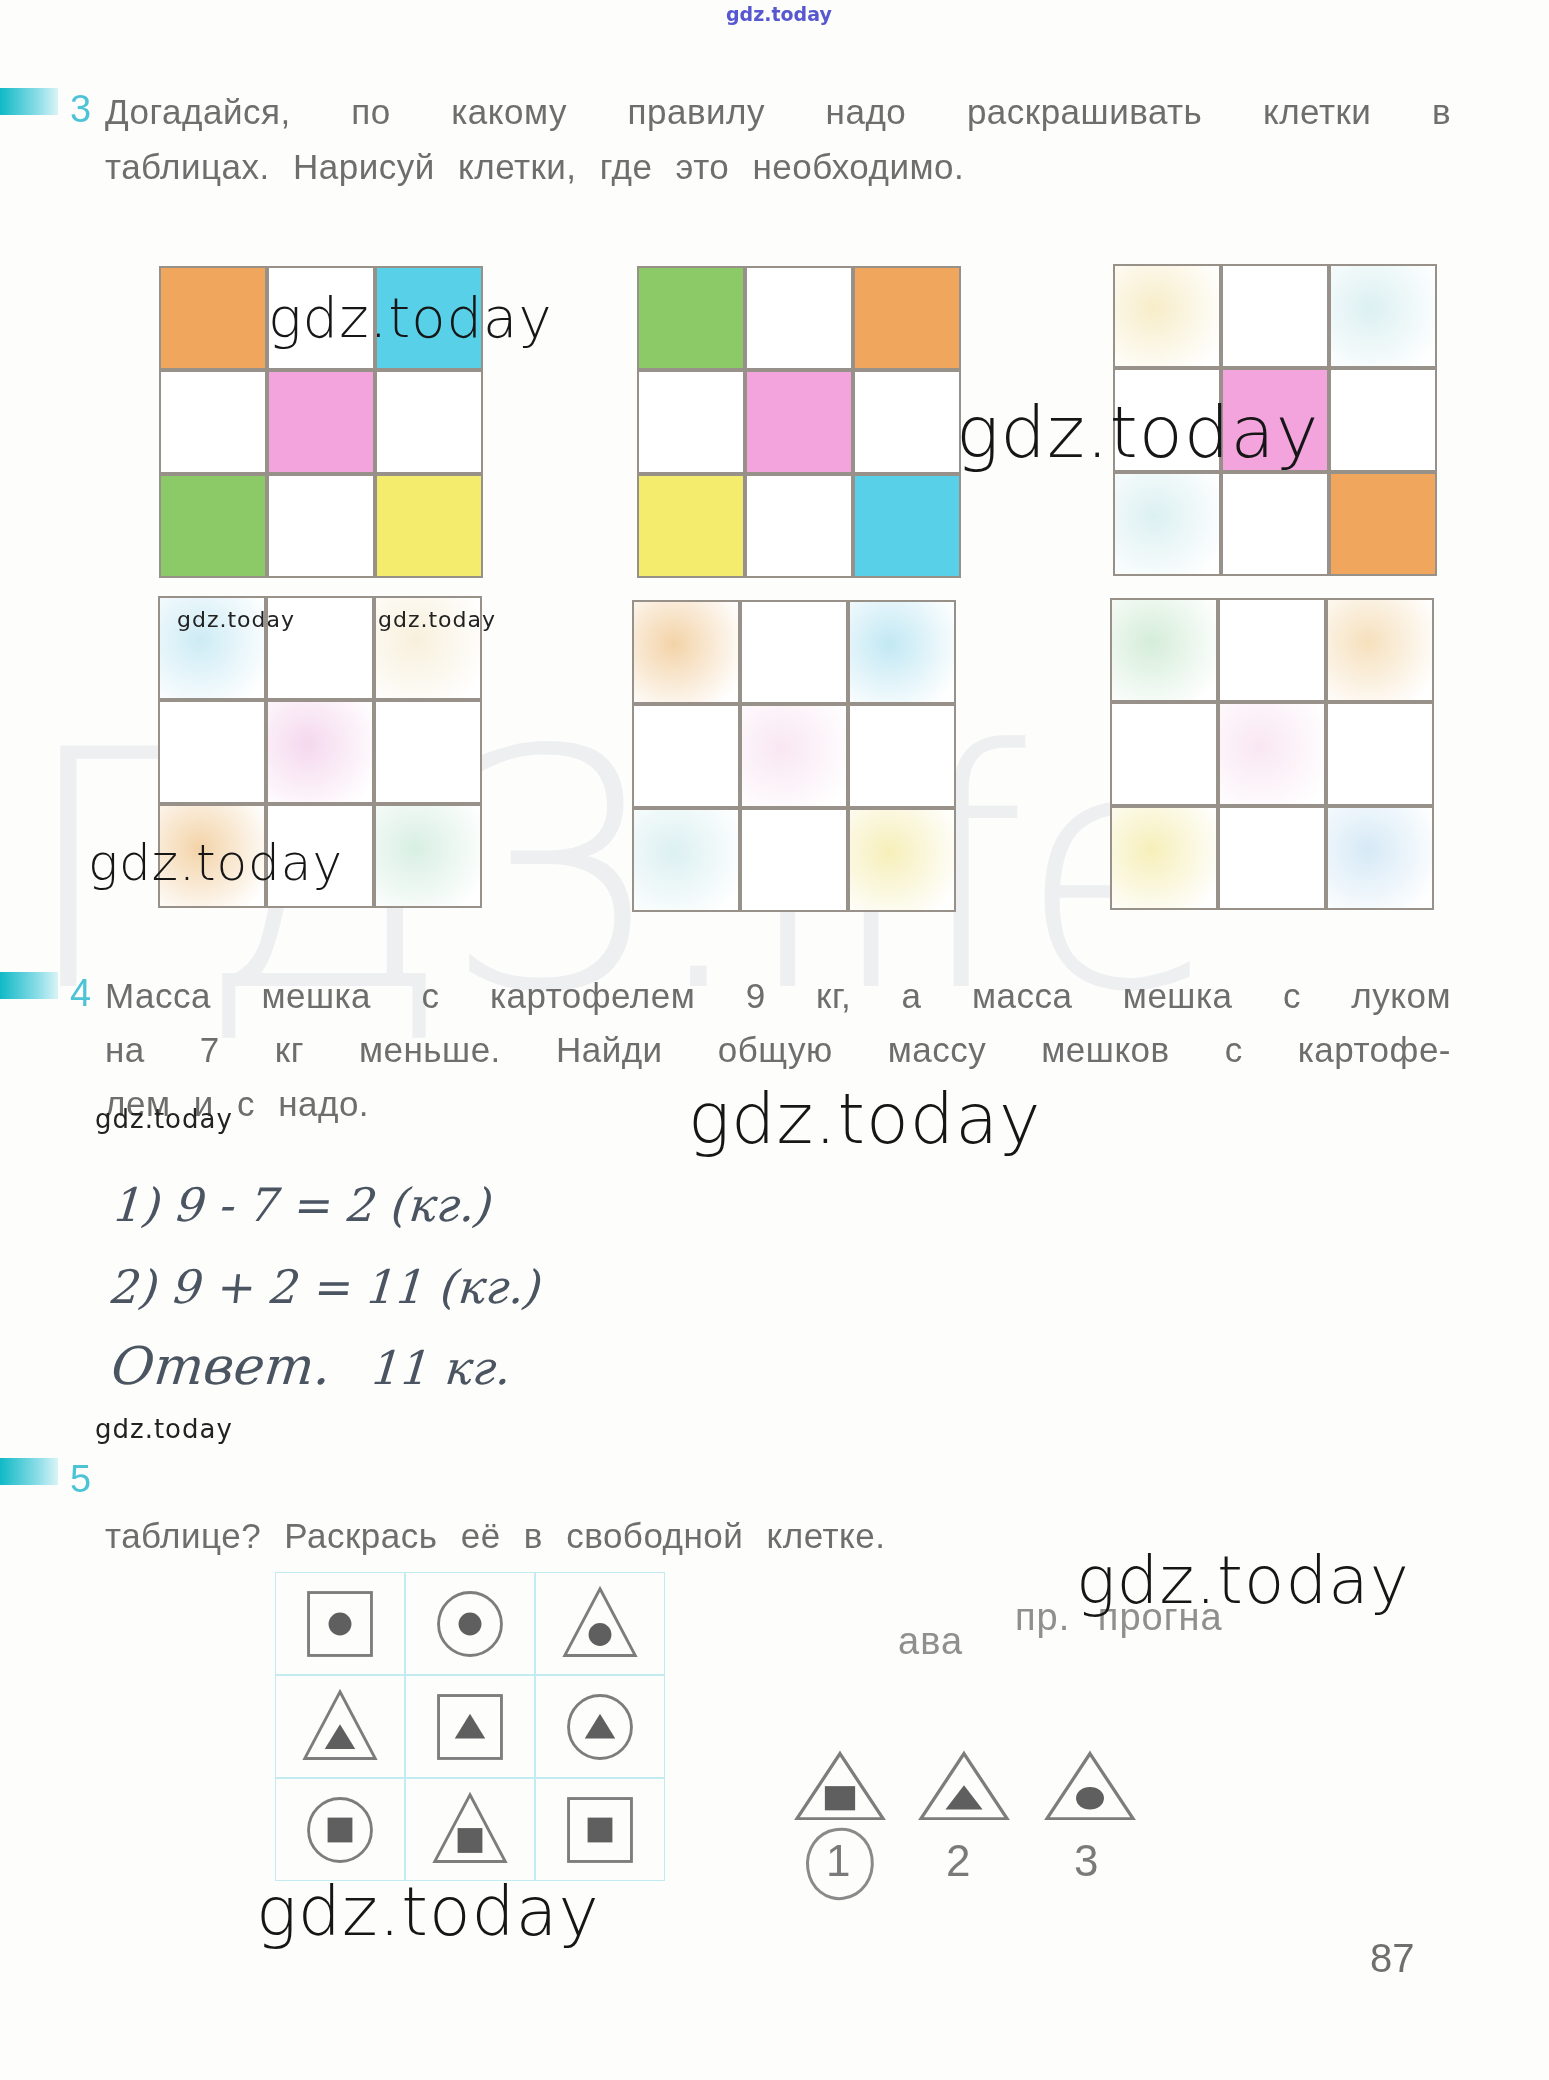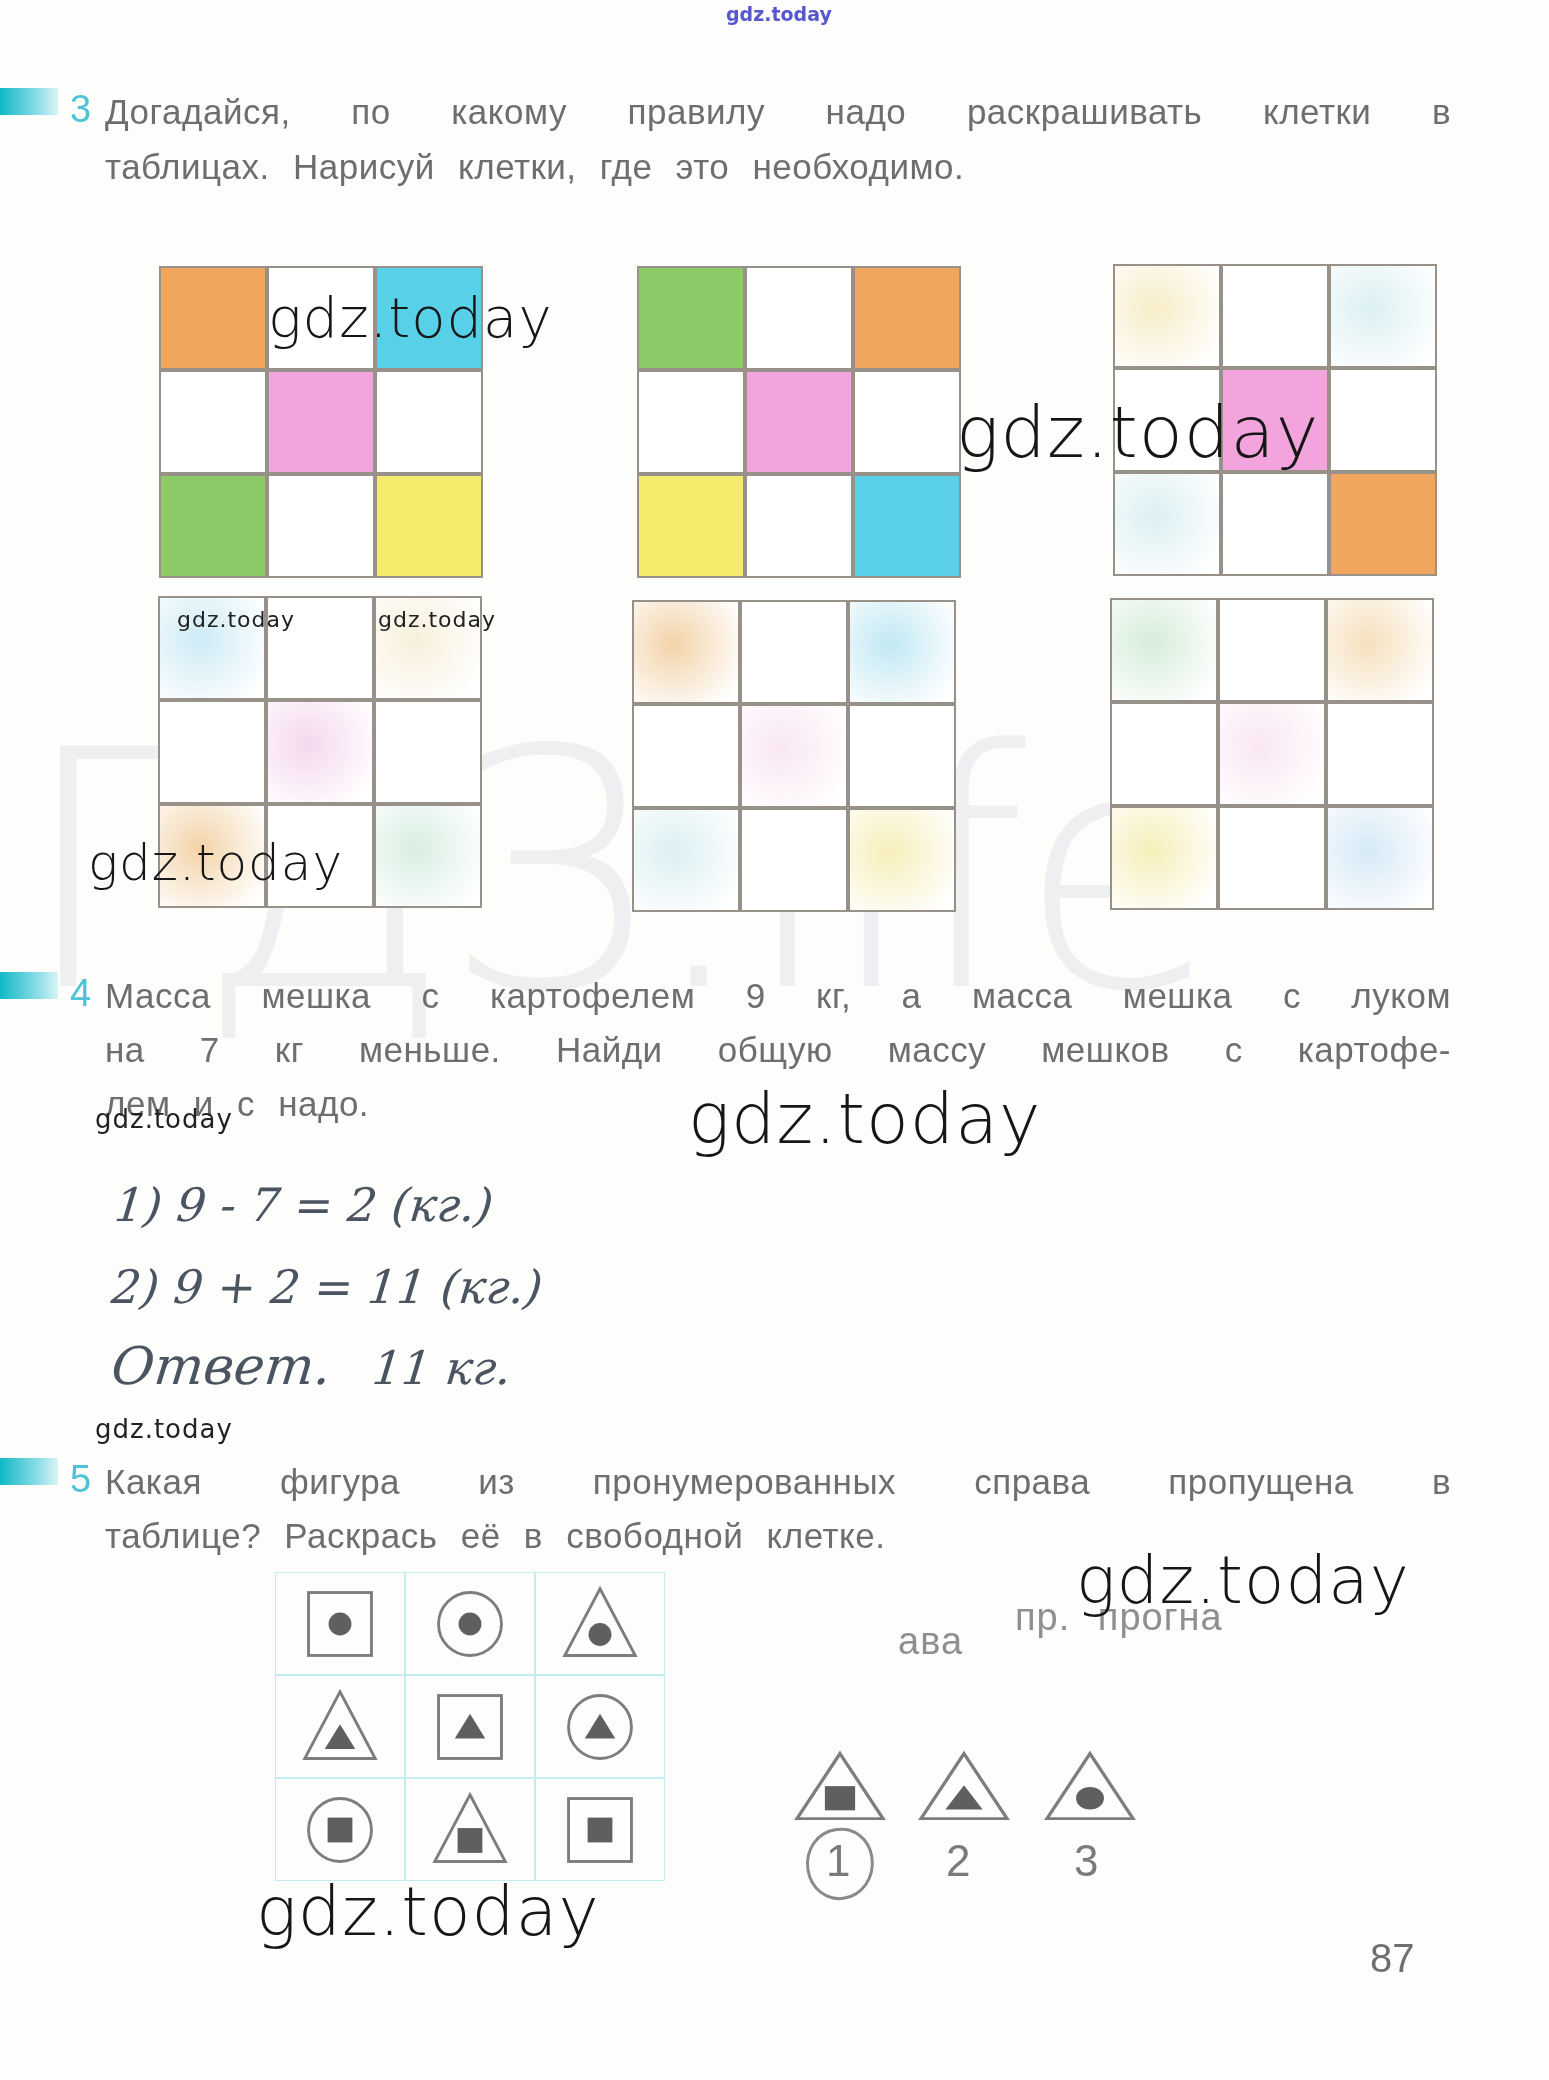--- a/index.html
+++ b/index.html
@@ -163,21 +163,20 @@
   <div class="tline t4l3">лем и с надо.</div>
 
   <div class="hand h1">1)  9 - 7 = 2  (кг.)</div>
   <div class="hand h2">2)  9 + 2 = 11  (кг.)</div>
   <div class="hand h3">
     <span>Ответ.</span><span class="val">11 кг.</span>
   </div>
 
   <div class="marker m5"></div>
   <div class="tnum n5">5</div>
-  <div class="tline just t5l1">Какая фигура из пронумерованных справа пропущена в</div>
   <div class="tline t5l2">таблице? Раскрась её в свободной клетке.</div>
 
   <div class="stable" id="stable">
       <div class="scell">
         <svg width="82" height="82" viewBox="0 0 86 86" preserveAspectRatio="none">
           <rect x="10" y="10" width="66" height="66" fill="none" stroke="#7d7d7d" stroke-width="3"></rect>
           <circle cx="43" cy="43" r="12" fill="#5f5f5f"></circle>
         </svg>
       </div>
       <div class="scell">

